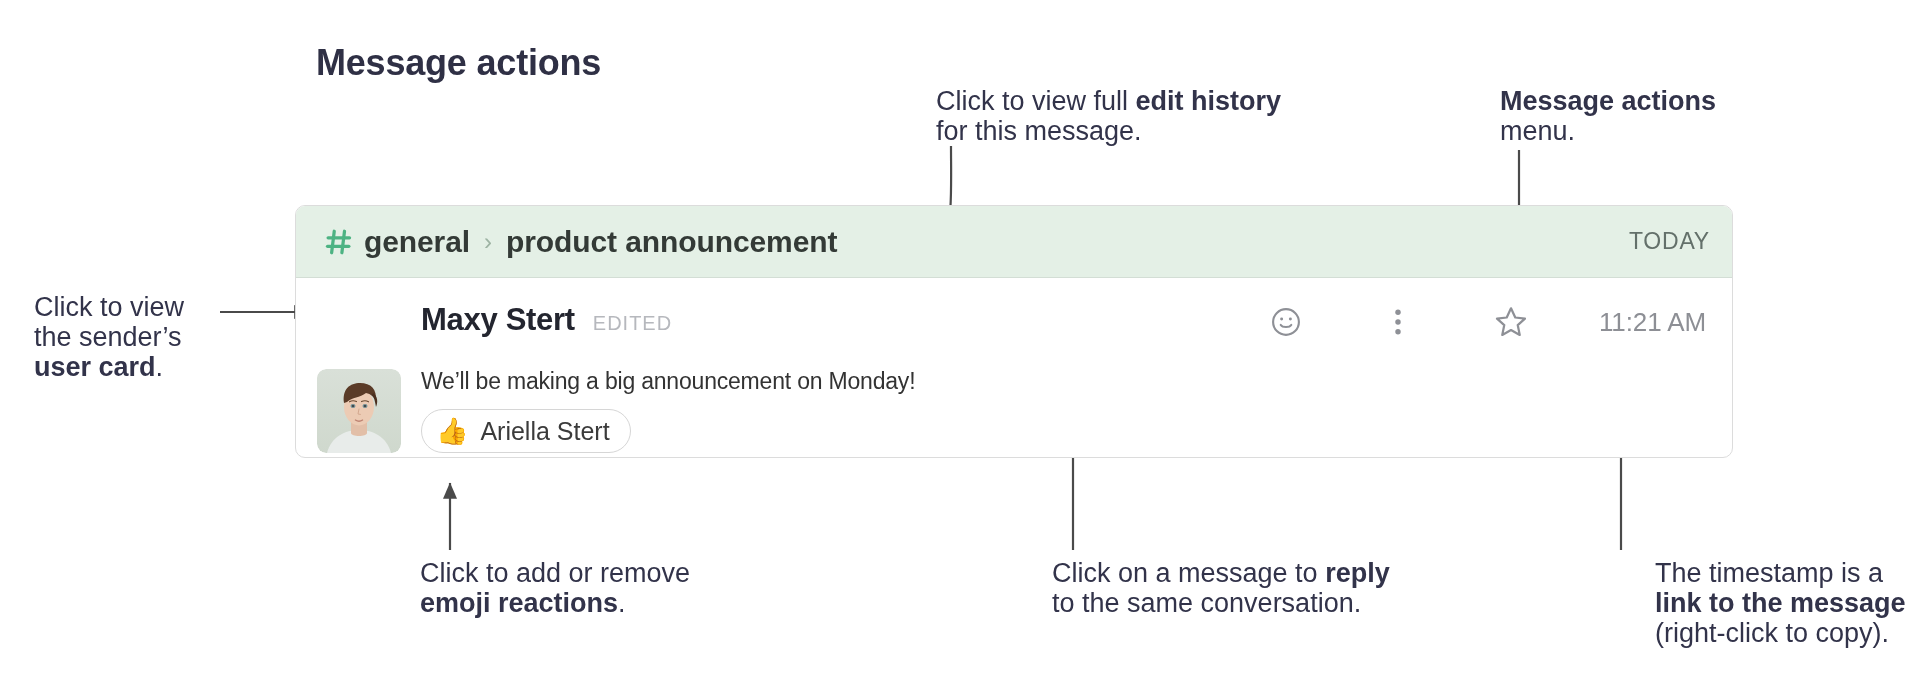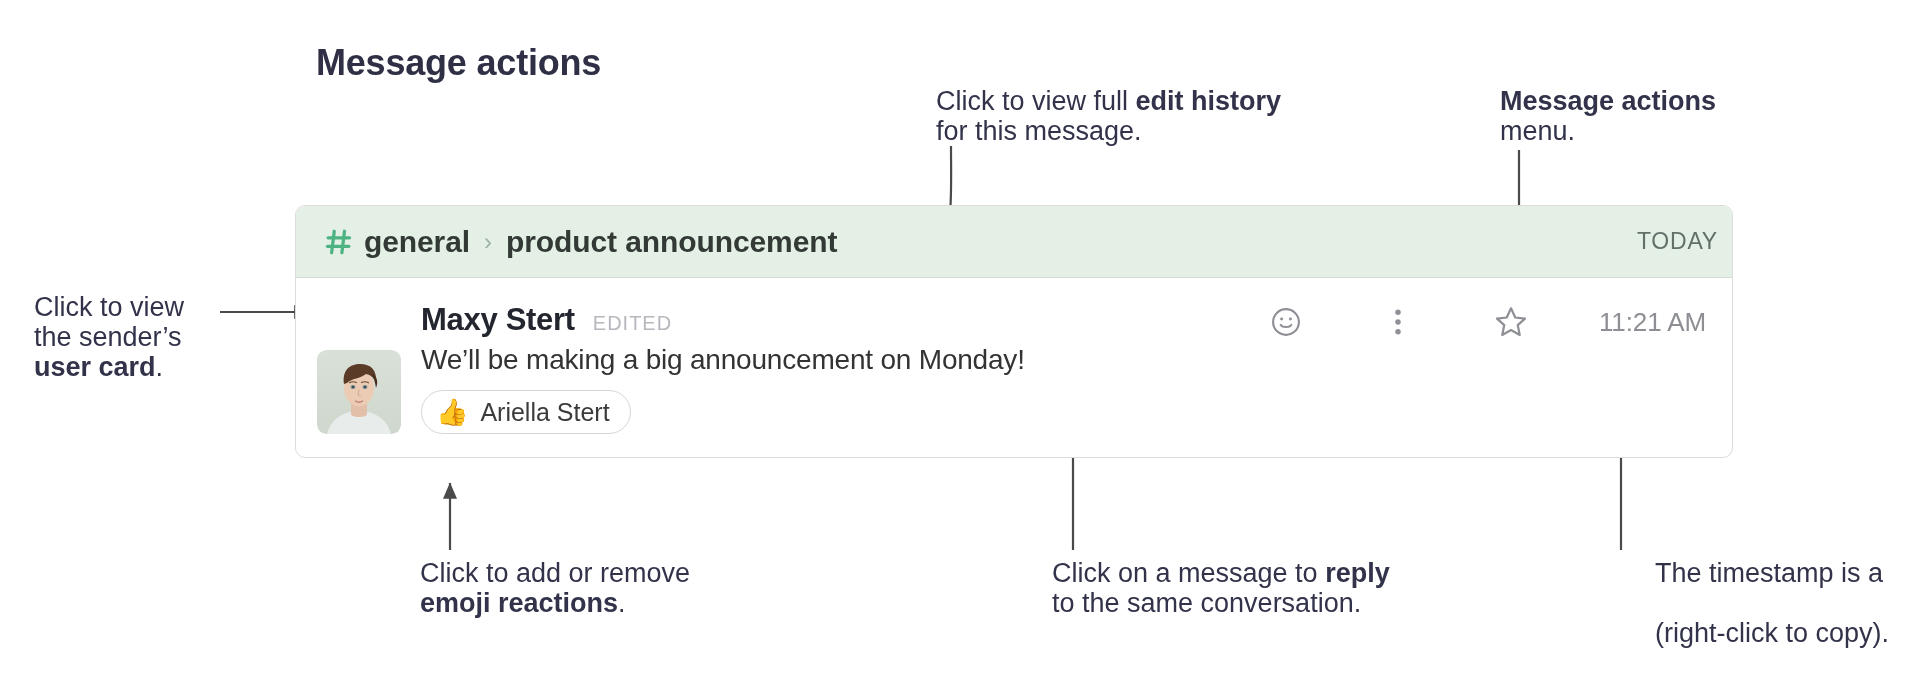--- a/index.html
+++ b/index.html
@@ -69,21 +69,21 @@
     overflow: hidden;
   }
 
   
   #stream-bar {
     height: 72px;
     background: #e4f0e6;
     border-bottom: 1px solid #d3ded5;
     display: flex;
     align-items: center;
-    padding: 0 14px 0 28px;
+    padding: 0 22px 0 28px;
     box-sizing: border-box;
   }
   #hash-icon {
     width: 30px;
     height: 30px;
     flex: 0 0 auto;
     margin-right: 10px;
     display: block;
   }
   #stream-name {
@@ -149,22 +149,22 @@
     white-space: nowrap;
   }
   #edited-tag {
     margin-left: 18px;
     font-size: 20px;
     letter-spacing: 1px;
     color: #b6b8bd;
     white-space: nowrap;
   }
   #message-text {
-    margin-top: 4px;
-    font-size: 28px;
+    margin-top: 28px;
+    font-size: 23px;
     color: #333333;
     letter-spacing: -0.2px;
     white-space: nowrap;
   }
 
   
   #reactions {
     margin-top: 14px;
     display: flex;
   }
@@ -247,21 +247,21 @@
 the sender’s
 </span><b>user card</b><span>.</span></div>
 
 <div class="annotation" id="ann-emoji"><span>Click to add or remove
 </span><b>emoji reactions</b><span>.</span></div>
 
 <div class="annotation" id="ann-reply"><span>Click on a message to </span><b>reply</b><span>
 to the same conversation.</span></div>
 
 <div class="annotation" id="ann-timestamp"><span>The timestamp is a
-</span><span>
+</span><b>link to the message</b><span>
 (right-click to copy).</span></div>
 
 <div id="message-card">
 
   <div id="stream-bar">
     <svg id="hash-icon" viewBox="0 0 24 24" xmlns="http://www.w3.org/2000/svg">
       <g stroke="#4db383" stroke-width="2.6" stroke-linecap="round">
         <line x1="8.2" y1="3.4" x2="6.1" y2="20.6"></line>
         <line x1="16.4" y1="3.4" x2="14.3" y2="20.6"></line>
         <line x1="3.3" y1="8.6" x2="20.4" y2="8.6"></line>

